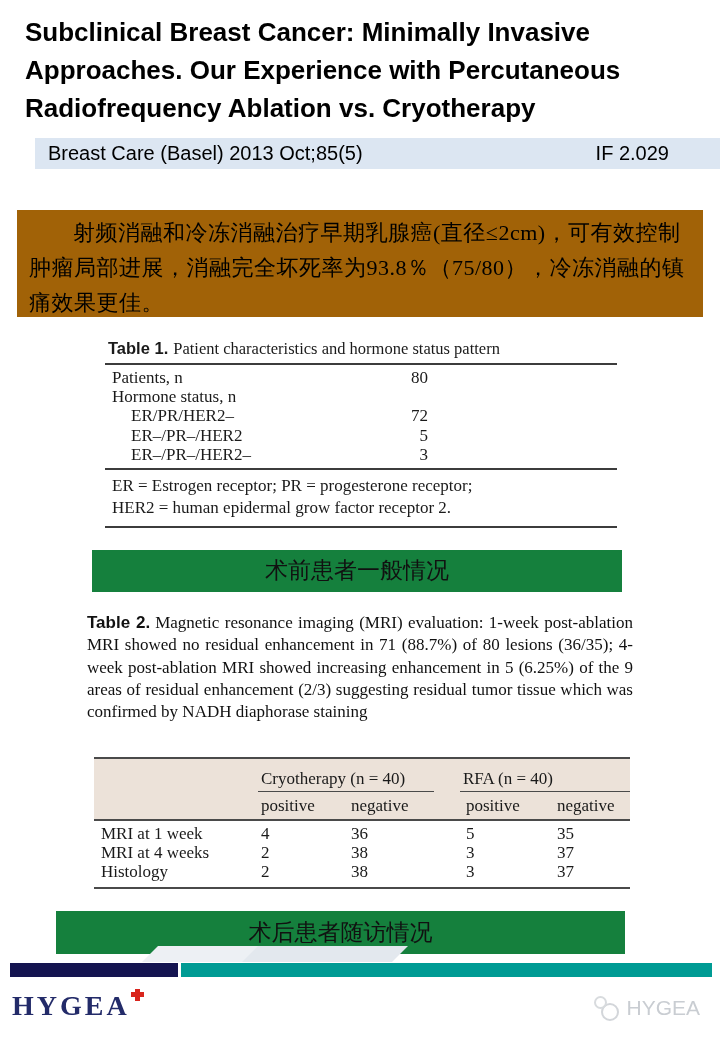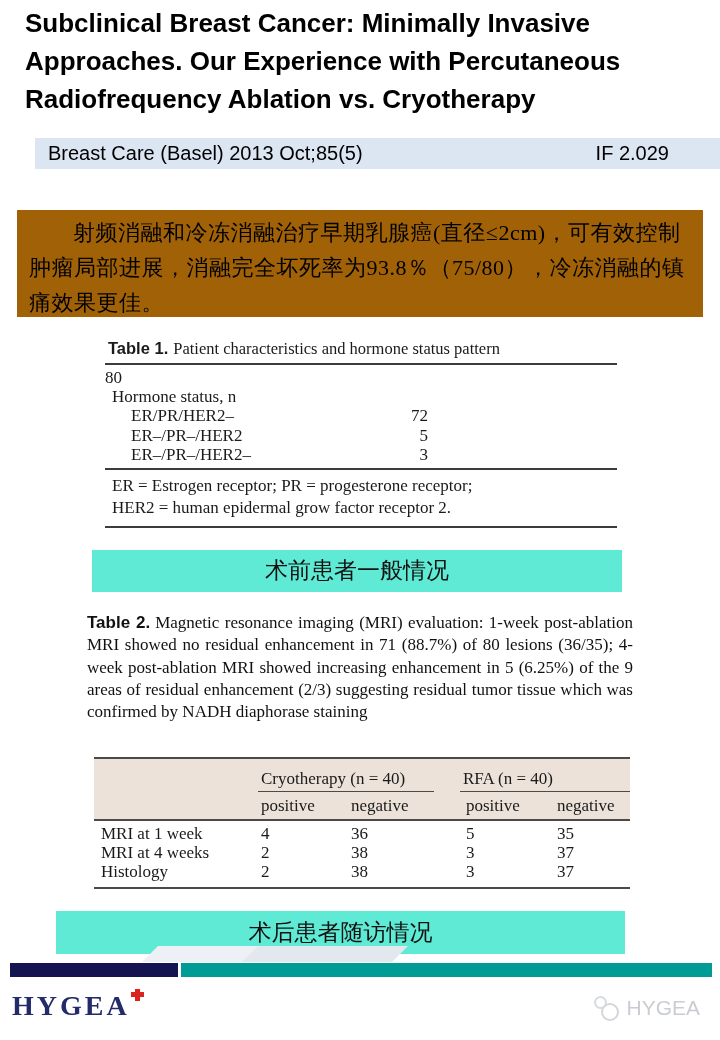--- a/index.html
+++ b/index.html
@@ -1,20 +1,20 @@
 <!DOCTYPE html>
 <html><head>
 <meta charset="utf-8">
 <style>
   html,body{margin:0;padding:0;background:#ffffff;}
   body{width:720px;height:1040px;position:relative;overflow:hidden;
        font-family:"Liberation Sans",sans-serif;color:#000;}
 
   
-  .title{position:absolute;left:25px;top:4px;width:672px;
+  .title{position:absolute;left:25px;top:13px;width:672px;
          font-family:"Liberation Sans",sans-serif;font-weight:bold;
          font-size:26px;line-height:38px;color:#000;}
 
   
   .journal-bar{position:absolute;left:6px;top:138px;width:708px;height:31px;
                background:#dce6f2;display:flex;align-items:center;
                justify-content:space-between;box-sizing:border-box;
                padding:0 74px 0 13px;font-size:20px;margin-left:29px;}
 
   
@@ -30,21 +30,21 @@
   .cap-label{font-family:"Liberation Sans",sans-serif;font-weight:bold;margin-right:5px;}
   .t1-table{border-top:2px solid #3c3c3c;border-bottom:2px solid #3c3c3c;
             padding:3px 0 4px;}
   .t1-row{display:grid;grid-template-columns:306px 1fr;height:19.2px;line-height:19.2px;}
   .t1-row .lbl{padding-left:7px;}
   .t1-row.indent .lbl{padding-left:26px;}
   .t1-row .val{white-space:pre;}
   .t1-foot{border-bottom:2px solid #3c3c3c;padding:5px 0 7px 7px;line-height:22px;}
 
   
-  .banner{position:absolute;background:#5eead4;text-align:center;
+  .banner{position:absolute;background:#15803d;text-align:center;
           font-family:"Liberation Serif",serif;font-size:23px;color:#111;}
   .banner1{left:92px;top:550px;width:530px;height:42px;line-height:42px;}
   .banner2{left:56px;top:911px;width:569px;height:43px;line-height:43px;}
 
   
   .t2-caption{position:absolute;left:87px;top:612px;width:546px;
               font-family:"Liberation Serif",serif;font-size:17px;
               line-height:22.3px;text-align:justify;color:#111;}
 
   
@@ -98,20 +98,21 @@
 </div>
 
 <div class="summary">射频消融和冷冻消融治疗早期乳腺癌(直径≤2cm)，可有效控制肿瘤局部进展，消融完全坏死率为93.8％（75/80），冷冻消融的镇痛效果更佳。</div>
 
 <div class="t1">
   <div class="t1-caption">
     <span class="cap-label">Table 1.</span><span>Patient characteristics and hormone status pattern</span>
   </div>
   <div class="t1-table">
     <div class="t1-row">
+      <span class="lbl">Patients, n</span>
       <span class="val">80</span>
     </div>
     <div class="t1-row">
       <span class="lbl">Hormone status, n</span>
       <span class="val"></span>
     </div>
     <div class="t1-row indent">
       <span class="lbl">ER/PR/HER2–</span>
       <span class="val">72</span>
     </div>

